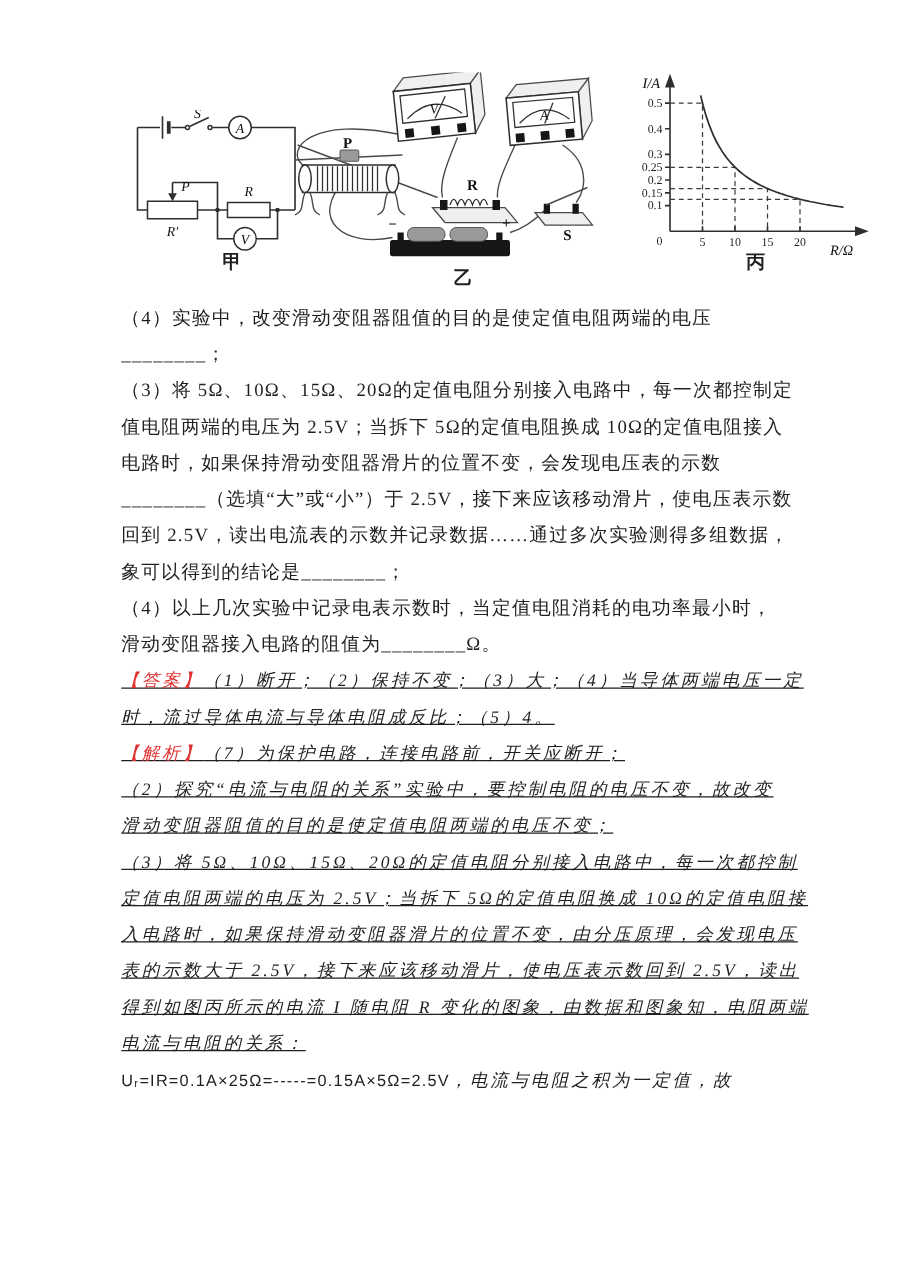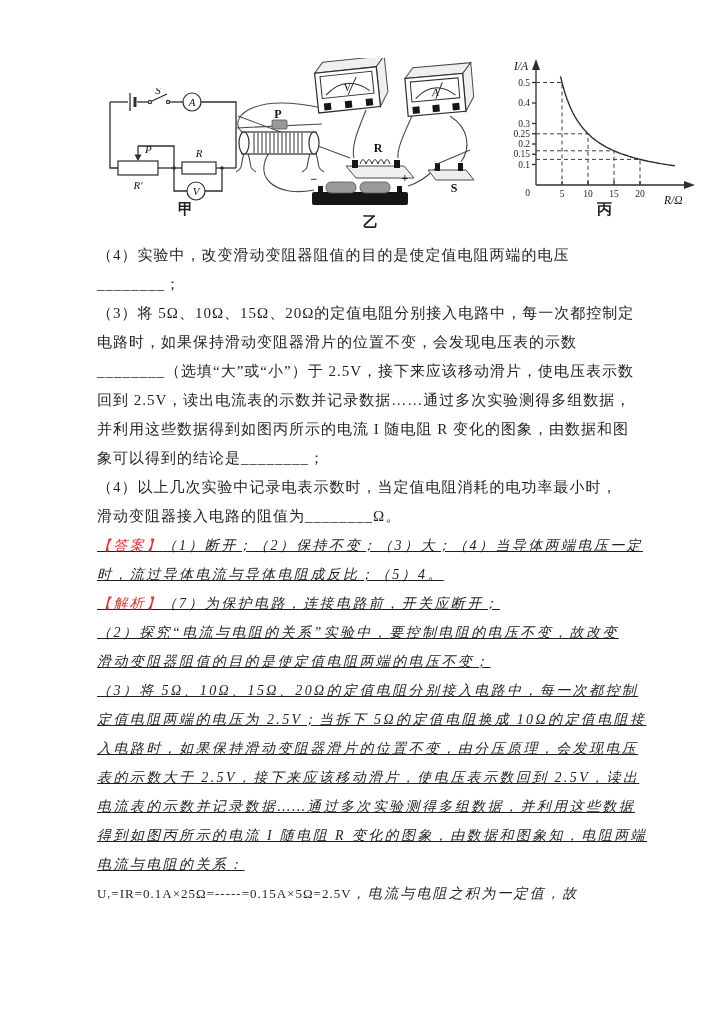--- a/index.html
+++ b/index.html
@@ -5,21 +5,21 @@
   html,body{margin:0;padding:0;background:#e9e9e9;}
   .page{position:relative;width:720px;height:1019px;background:#fff;margin:0 auto;
         font-family:"Liberation Serif","DejaVu Serif",serif;color:#1f1f1f;overflow:hidden;}
   .figs{position:absolute;left:0;top:0;width:720px;height:240px;}
   .fig-svg{position:absolute;}
   .caption{position:absolute;font-size:15px;font-weight:600;letter-spacing:1px;}
   .textcol{position:absolute;left:97px;top:241px;width:536px;}
   .line{height:29px;line-height:29px;font-size:15px;letter-spacing:1px;white-space:nowrap;}
   .kai{font-style:italic;font-size:14px;letter-spacing:2.4px;text-decoration:underline;}
   .red{color:var(--accent-red,#e03131);}
-  .formula{font-family:Liberation Serif, serif;font-style:normal;
+  .formula{font-family:Liberation Sans, sans-serif;font-style:normal;
            font-size:13px;letter-spacing:1px;}
   .formula-tail{font-style:italic;font-size:14px;letter-spacing:2.2px;}
   
   .wire{stroke:#2e2e2e;stroke-width:1.3;fill:none;}
   .thin{stroke:#2e2e2e;stroke-width:1;fill:none;}
   .comp{stroke:#2e2e2e;stroke-width:1.2;fill:#fff;}
   .dark{fill:#2e2e2e;}
   .lbl{font:italic 11px "Liberation Serif",serif;fill:#111;}
   .lblb{font:bold 12px "Liberation Serif",serif;fill:#111;}
   .sketch{stroke:#4a4a4a;stroke-width:1.1;fill:none;}
@@ -205,42 +205,41 @@
         <text class="ylab" x="166" y="149">R/Ω</text>
         <text class="tick" x="32" y="141" text-anchor="end">0</text>
       </svg>
     <div class="caption" style="left:597px;top:200px">丙</div>
   </div>
 
   <div class="textcol">
     <div class="line">（4）实验中，改变滑动变阻器阻值的目的是使定值电阻两端的电压</div>
     <div class="line">________；</div>
     <div class="line">（3）将 5Ω、10Ω、15Ω、20Ω的定值电阻分别接入电路中，每一次都控制定</div>
+    <div class="line">值电阻两端的电压为 2.5V；当拆下 5Ω的定值电阻换成 10Ω的定值电阻接入</div>
     <div class="line">电路时，如果保持滑动变阻器滑片的位置不变，会发现电压表的示数</div>
     <div class="line">________（选填“大”或“小”）于 2.5V，接下来应该移动滑片，使电压表示数</div>
     <div class="line">回到 2.5V，读出电流表的示数并记录数据……通过多次实验测得多组数据，</div>
-    <div class="line">并利用这些数据得到如图丙所示的电流 I 随电阻 R 变化的图象，由数据和图</div>
     <div class="line">象可以得到的结论是________；</div>
     <div class="line">（4）以上几次实验中记录电表示数时，当定值电阻消耗的电功率最小时，</div>
     <div class="line">滑动变阻器接入电路的阻值为________Ω。</div>
 
     <div class="line kai">
       <span class="red">【答案】</span><span>（1）断开；（2）保持不变；（3）大；（4）当导体两端电压一定</span>
     </div>
     <div class="line kai">时，流过导体电流与导体电阻成反比；（5）4。</div>
 
     <div class="line kai">
       <span class="red">【解析】</span><span>（7）为保护电路，连接电路前，开关应断开；</span>
     </div>
     <div class="line kai">（2）探究“电流与电阻的关系”实验中，要控制电阻的电压不变，故改变</div>
     <div class="line kai">滑动变阻器阻值的目的是使定值电阻两端的电压不变；</div>
     <div class="line kai">（3）将 5Ω、10Ω、15Ω、20Ω的定值电阻分别接入电路中，每一次都控制</div>
     <div class="line kai">定值电阻两端的电压为 2.5V；当拆下 5Ω的定值电阻换成 10Ω的定值电阻接</div>
     <div class="line kai">入电路时，如果保持滑动变阻器滑片的位置不变，由分压原理，会发现电压</div>
     <div class="line kai">表的示数大于 2.5V，接下来应该移动滑片，使电压表示数回到 2.5V，读出</div>
-    <div class="line kai">电流表的示数并记录数据……通过多次实验测得多组数据，并利用这些数据</div>
     <div class="line kai">得到如图丙所示的电流 I 随电阻 R 变化的图象，由数据和图象知，电阻两端</div>
     <div class="line kai">电流与电阻的关系：</div>
     <div class="line">
       <span class="formula">Uᵣ=IR=0.1A×25Ω=-----=0.15A×5Ω=2.5V</span><span class="formula-tail">，电流与电阻之积为一定值，故</span>
     </div>
   </div>
 </div>
 
 </body></html>

